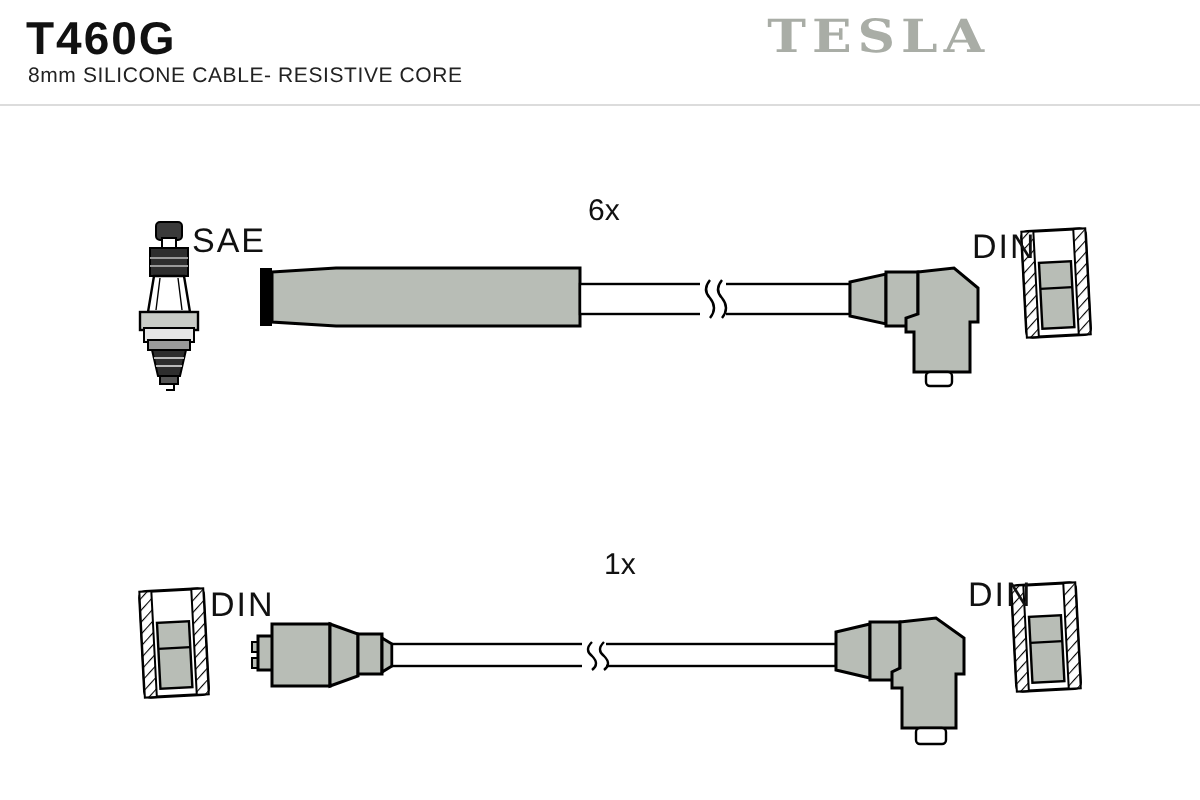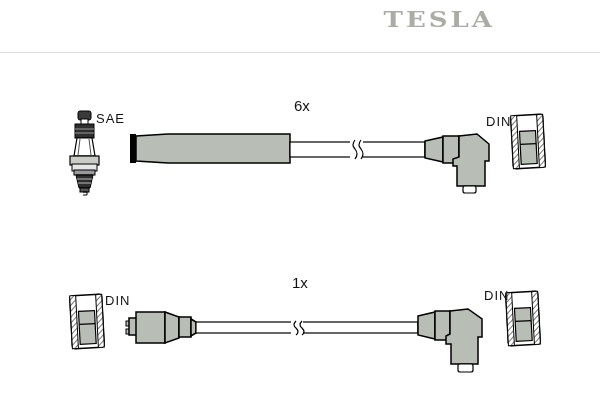--- a/index.html
+++ b/index.html
@@ -4,39 +4,41 @@
 <style>
   html,body{margin:0;padding:0;background:#fff;}
   #page{position:relative;width:600px;height:400px;background:#fff;overflow:hidden;
         font-family:"Liberation Sans",sans-serif;}
   .abs{position:absolute;}
   #part-number{left:13px;top:6px;font-size:23px;font-weight:bold;color:#111;letter-spacing:1px;}
   #subtitle{left:14px;top:32px;font-size:10.5px;color:#222;letter-spacing:0.3px;}
   #brand{right:105px;top:6px;font-family:"DejaVu Serif",serif;font-weight:bold;
          font-size:26px;color:#a9ada6;letter-spacing:3px;transform:scaleY(0.88);transform-origin:top;}
   #header-rule{left:0;top:52px;width:600px;height:1px;background:#dcdcdc;}
-  .terminal-label{font-size:13px;color:#111;letter-spacing:1px;}
+  .terminal-label{font-size:17px;color:#111;letter-spacing:1px;}
   .qty-label{font-size:15px;color:#111;}
   #label-sae{left:96px;top:111px;}
   #label-din-top-right{left:486px;top:114px;}
   #label-din-bottom-left{left:105px;top:293px;}
   #label-din-bottom-right{left:484px;top:288px;}
   #qty-top{left:294px;top:97px;}
-  #qty-bottom{left:292px;top:274px;}
+  #qty-bottom{left:302px;top:274px;}
   svg{position:absolute;left:0;top:0;}
   .boot{fill:#b8bdb6;stroke:#000;stroke-width:1.5;}
   .shell{fill:#fff;stroke:#000;stroke-width:1.5;}
   .core{fill:#b8bdb6;stroke:#000;stroke-width:1.2;}
   .cable{fill:#fff;stroke:#000;stroke-width:1.2;}
 </style>
 </head>
 <body>
 
 <div id="page">
 
+  <div class="abs" id="part-number">T460G</div>
+  <div class="abs" id="subtitle">8mm SILICONE CABLE- RESISTIVE CORE</div>
   <div class="abs" id="brand">TESLA</div>
   <div class="abs" id="header-rule"></div>
 
   <svg width="600" height="400">
     <defs>
       <pattern id="hatch" width="4" height="4" patternUnits="userSpaceOnUse" patternTransform="rotate(45)">
         <rect width="4" height="4" fill="#fff"></rect>
         <line x1="0" y1="0" x2="0" y2="4" stroke="#000" stroke-width="1.1"></line>
       </pattern>
       <g id="din-terminal">

